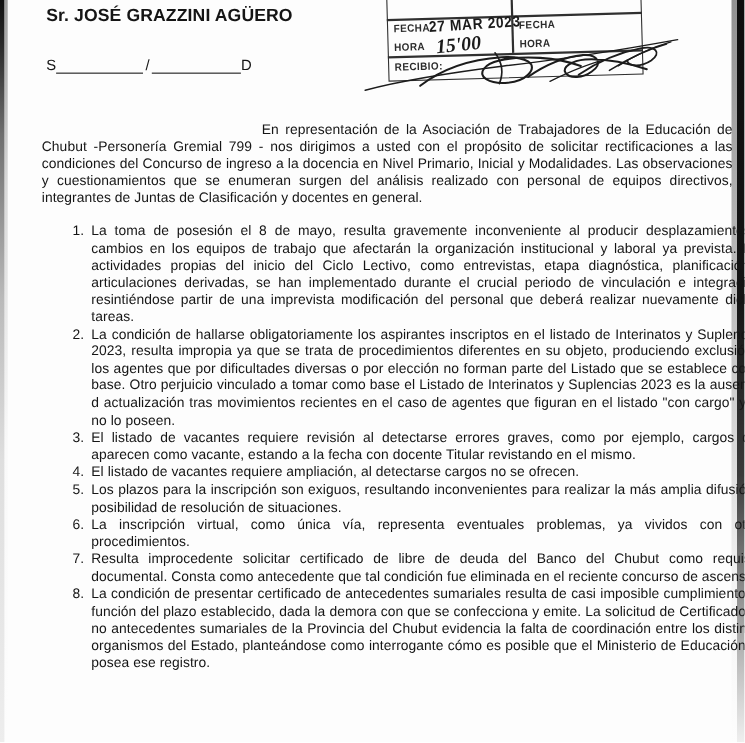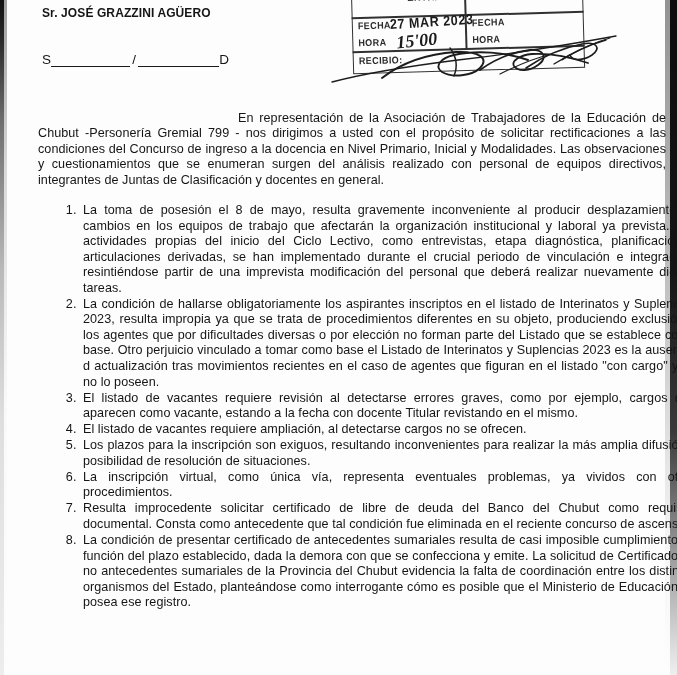--- a/index.html
+++ b/index.html
@@ -51,21 +51,21 @@
     width: 5px; height: 675px;
     background: linear-gradient(to bottom,
         rgba(40,40,40,.5) 0%, rgba(90,90,90,.35) 45%,
         rgba(200,200,200,.15) 80%, rgba(255,255,255,0) 100%);
   }
 
   
   .addressee {
     position: absolute;
     left: 42px; top: 6px;
-    font-size: 12px;
+    font-size: 16px;
     font-weight: bold;
     letter-spacing: .1px;
     white-space: nowrap;
   }
   .sd-line {
     position: absolute;
     left: 42px; top: 52px;
     font-size: 13.5px;
     letter-spacing: .2px;
     display: flex;

